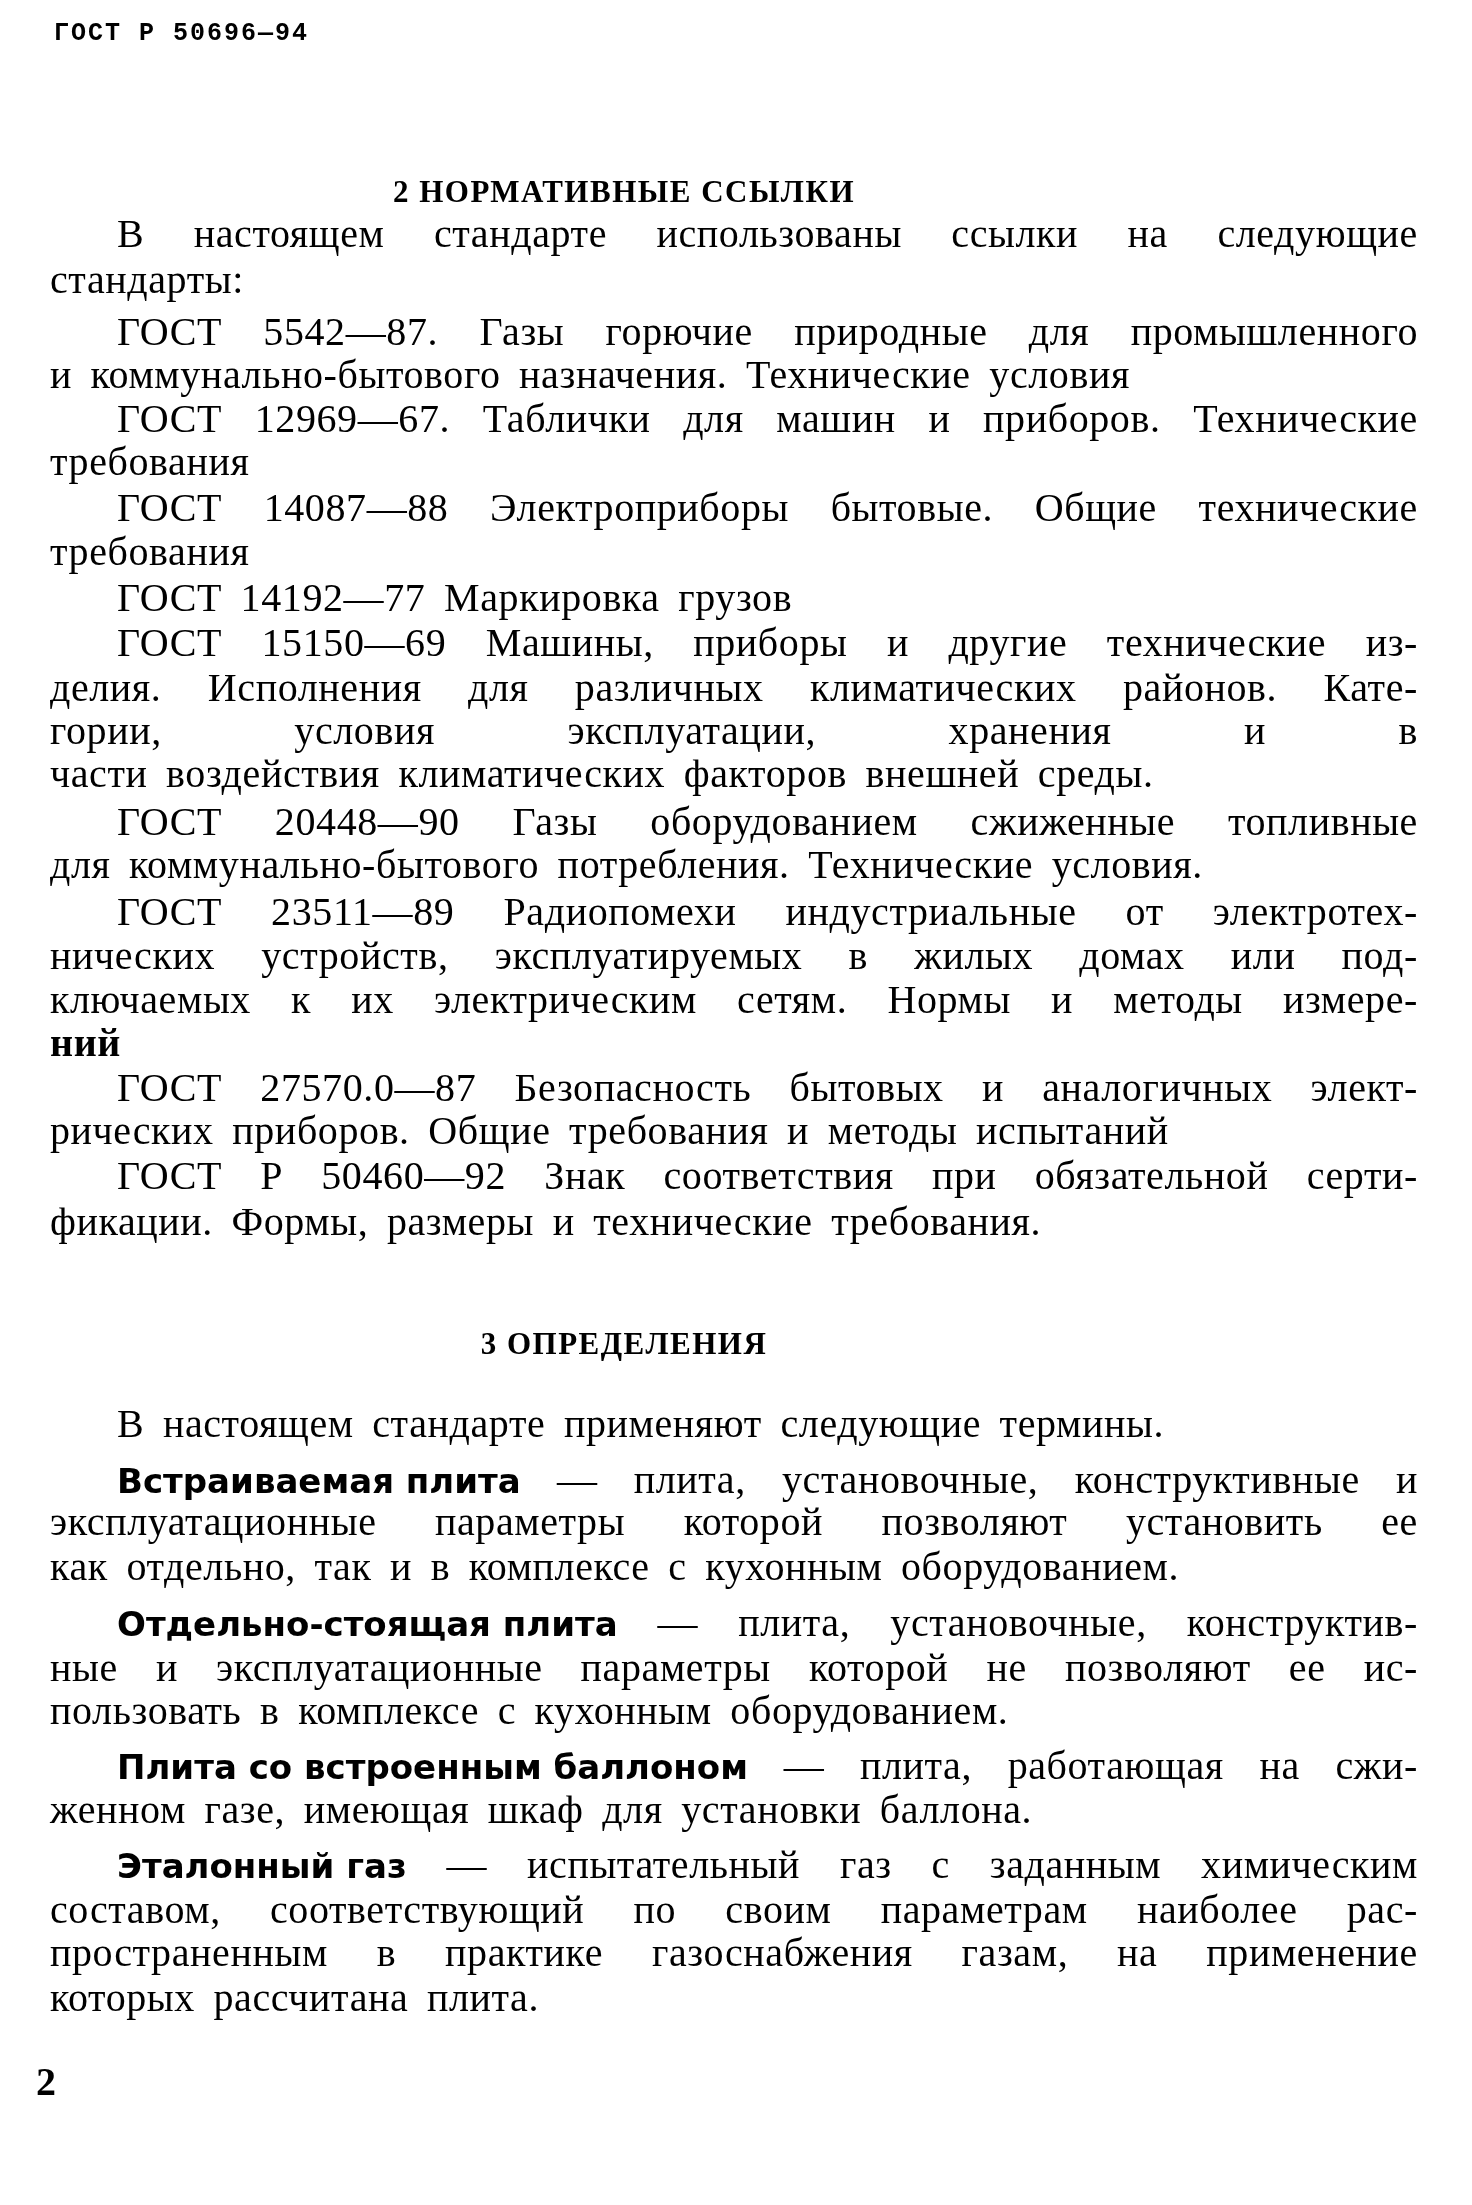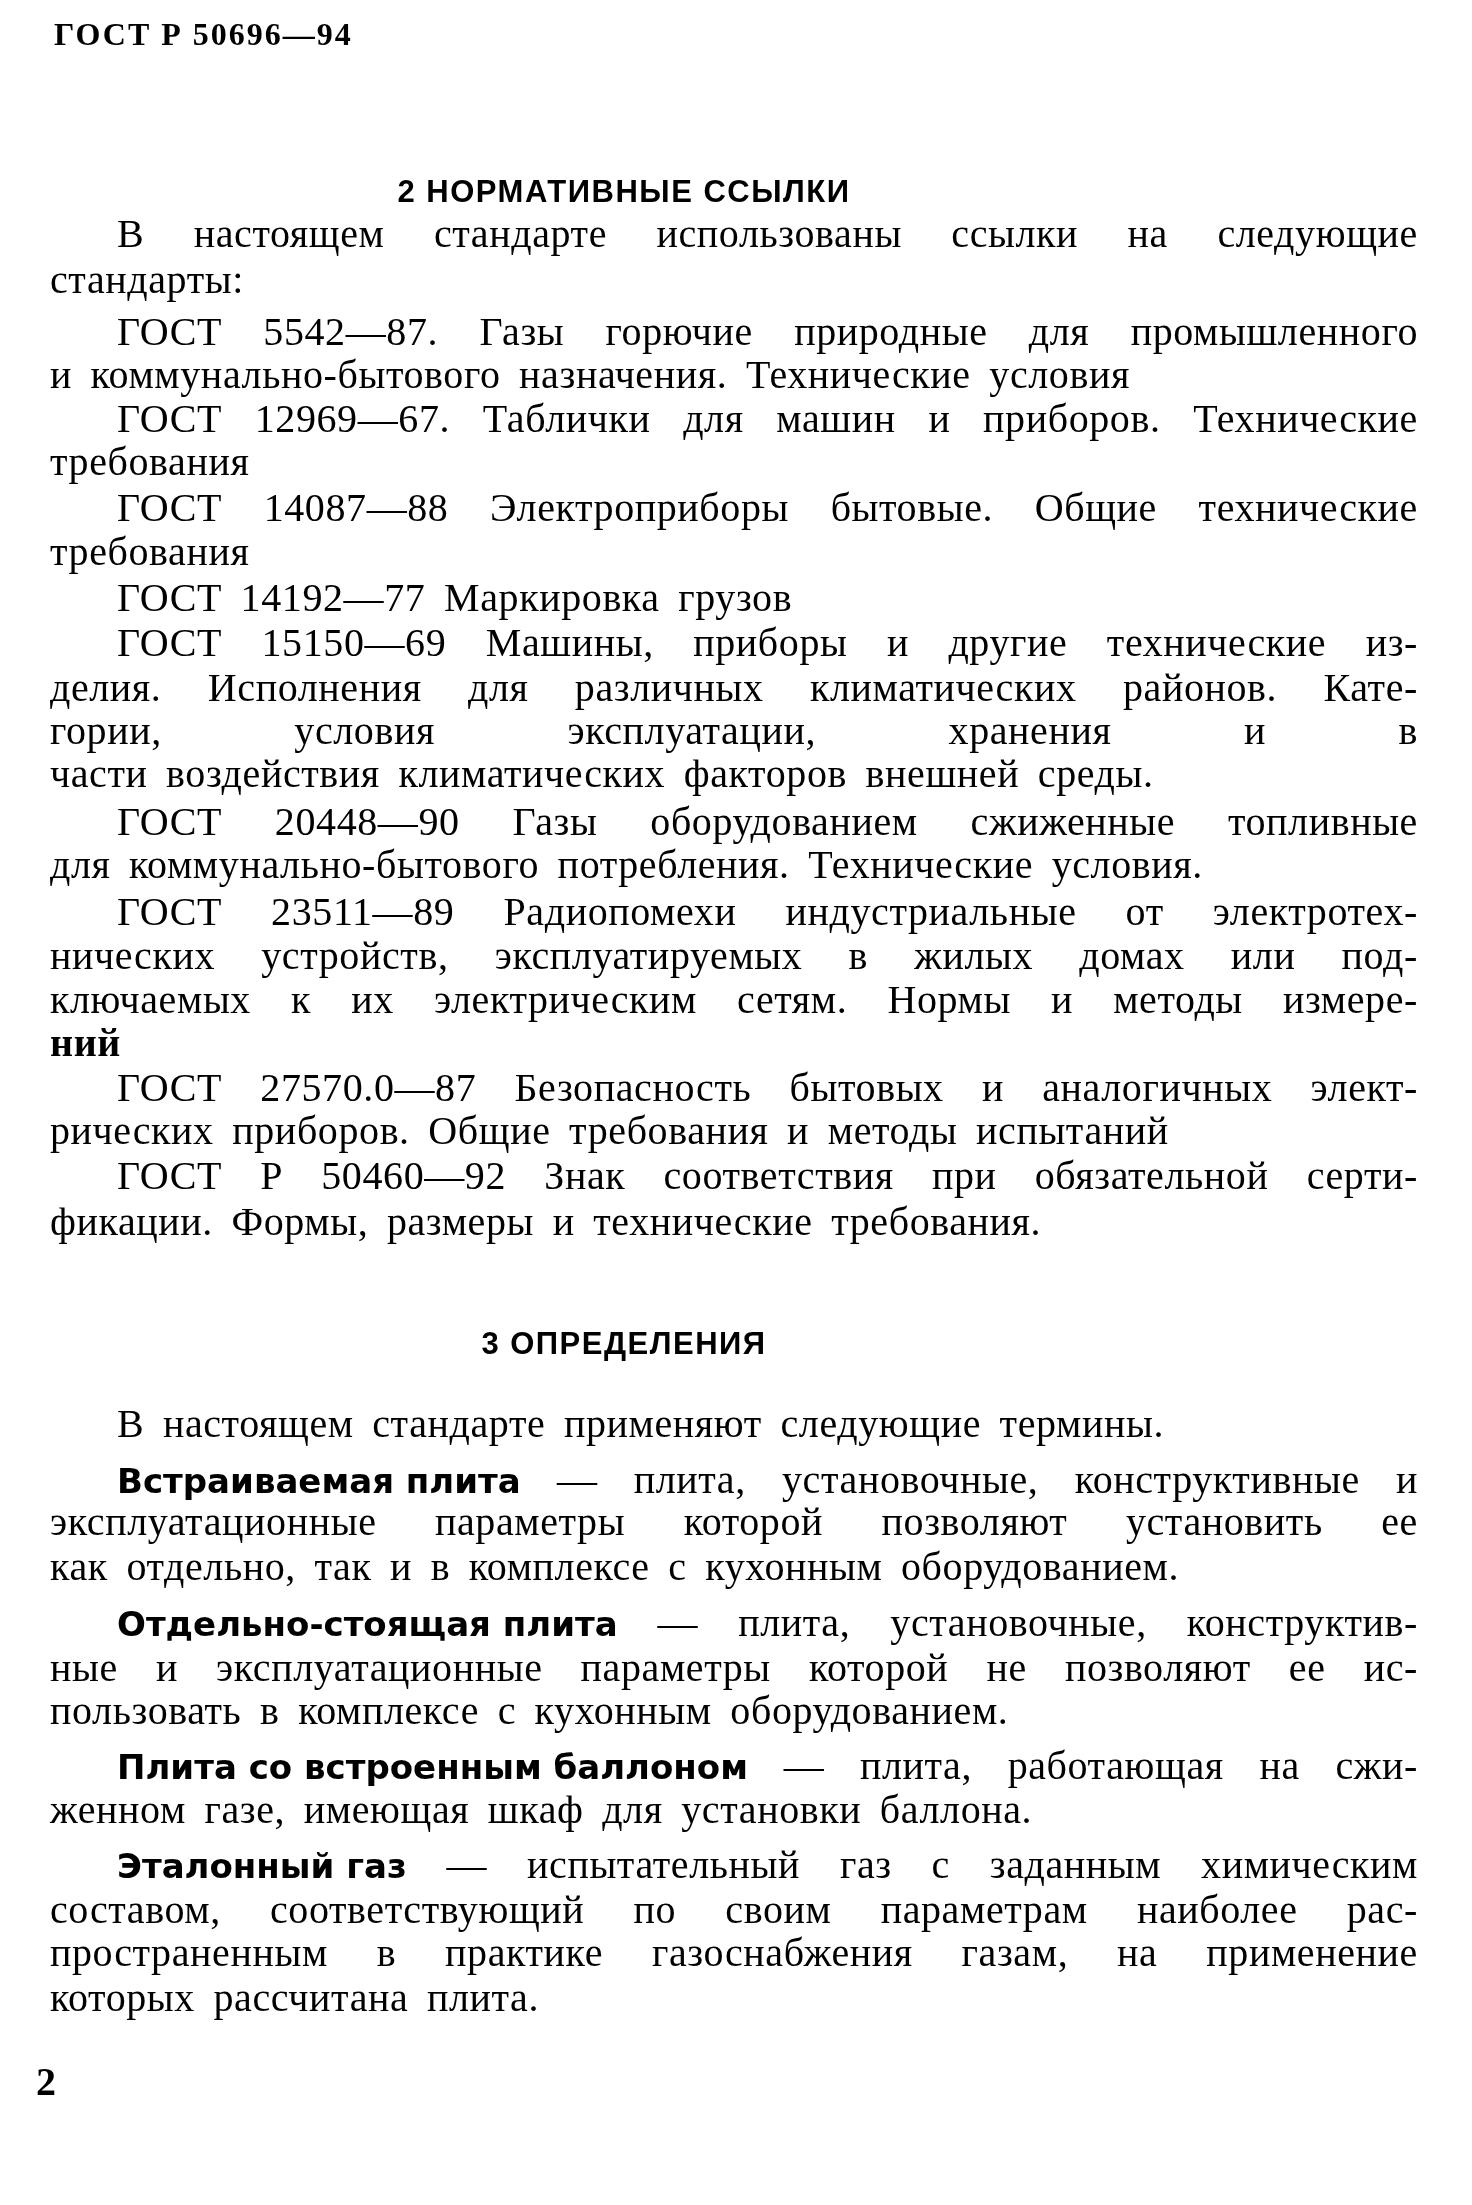--- a/index.html
+++ b/index.html
@@ -1,25 +1,25 @@
 <!DOCTYPE html>
 <html><head>
 <meta charset="utf-8">
 <style>
   html, body { margin: 0; padding: 0; background: #ffffff; }
   body { width: 1472px; height: 2205px; position: relative; overflow: hidden; color: #000; }
   .page { position: absolute; left: 0; top: 0; width: 1472px; height: 2205px; background: #fff; }
   .running-header {
     position: absolute; left: 54px; top: 12px;
-    font-family: Liberation Serif, serif; font-weight: bold;
-    font-size: 32px; letter-spacing: 2px; line-height: 44px; white-space: nowrap;
+    font-family: Liberation Mono, monospace; font-weight: bold;
+    font-size: 25px; letter-spacing: 2px; line-height: 44px; white-space: nowrap;
   }
   .section-heading {
     position: absolute; left: 0; width: 1248px; text-align: center;
-    font-family: Liberation Sans, sans-serif; font-weight: bold;
+    font-family: Liberation Serif, serif; font-weight: bold;
     font-size: 31px; letter-spacing: 1.5px; line-height: 44px; white-space: nowrap;
   }
   .line {
     position: absolute; left: 50px; width: 1368px; height: 44px;
     font-family: "Liberation Serif", serif; font-size: 40px; line-height: 44px;
     white-space: nowrap; letter-spacing: 0.6px;
     display: flex; justify-content: space-between; align-items: baseline;
   }
   .line.indent { left: 117px; width: 1301px; }
   .line.last { justify-content: flex-start; word-spacing: 8px; }

